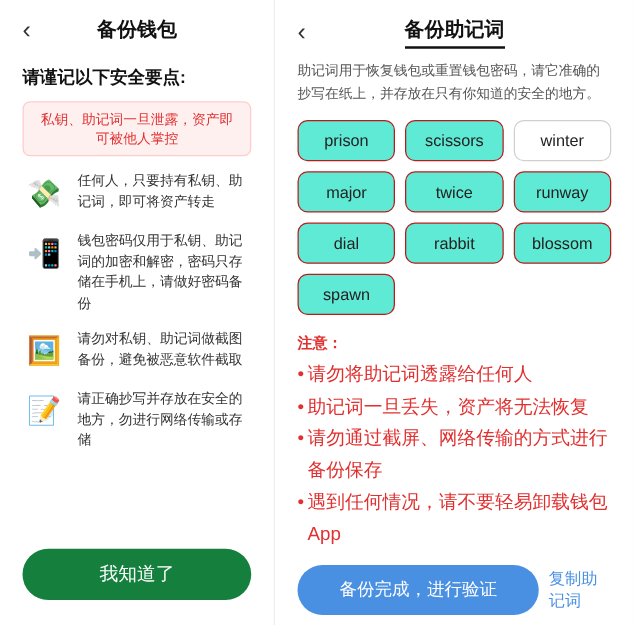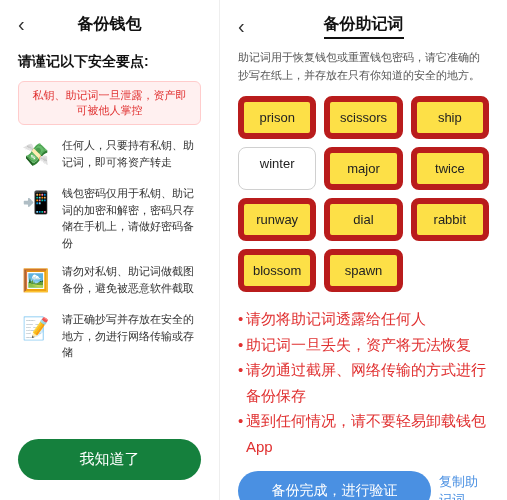--- a/index.html
+++ b/index.html
@@ -161,22 +161,22 @@
     }
 
     .word-grid {
       display: grid;
       grid-template-columns: repeat(3, 1fr);
       gap: 8px;
       margin-bottom: 14px;
     }
 
     .word-cell {
-      background: #fde047;
-      border: 6px solid #b91c1c;
+      background: #5eead4;
+      border: 1px solid #b91c1c;
       border-radius: 8px;
       padding: 8px 4px;
       text-align: center;
       font-size: 13px;
       color: #222;
       font-weight: 400;
     }
 
     .word-cell.highlight {
       background: #fff;
@@ -278,32 +278,32 @@
     <div class="right-title-container">
       <span class="right-title">备份助记词</span>
     </div>
   </div>
 
   <div class="right-desc">助记词用于恢复钱包或重置钱包密码，请它准确的抄写在纸上，并存放在只有你知道的安全的地方。</div>
 
   <div class="word-grid">
     <div class="word-cell">prison</div>
     <div class="word-cell">scissors</div>
-    <div class="word-cell">ship</div>
     <div class="word-cell highlight">winter</div>
     <div class="word-cell">major</div>
     <div class="word-cell">twice</div>
     <div class="word-cell">runway</div>
     <div class="word-cell">dial</div>
     <div class="word-cell">rabbit</div>
     <div class="word-cell">blossom</div>
     <div class="word-cell">spawn</div>
   </div>
 
   <div class="notes-section">
+    <div class="notes-title">注意：</div>
     <div class="note-item">请勿将助记词透露给任何人</div>
     <div class="note-item">助记词一旦丢失，资产将无法恢复</div>
     <div class="note-item">请勿通过截屏、网络传输的方式进行备份保存</div>
     <div class="note-item">遇到任何情况，请不要轻易卸载钱包App</div>
   </div>
 
   <div class="right-bottom">
     <button class="verify-btn">备份完成，进行验证</button>
     <a class="copy-link">复制助记词</a>
   </div>

